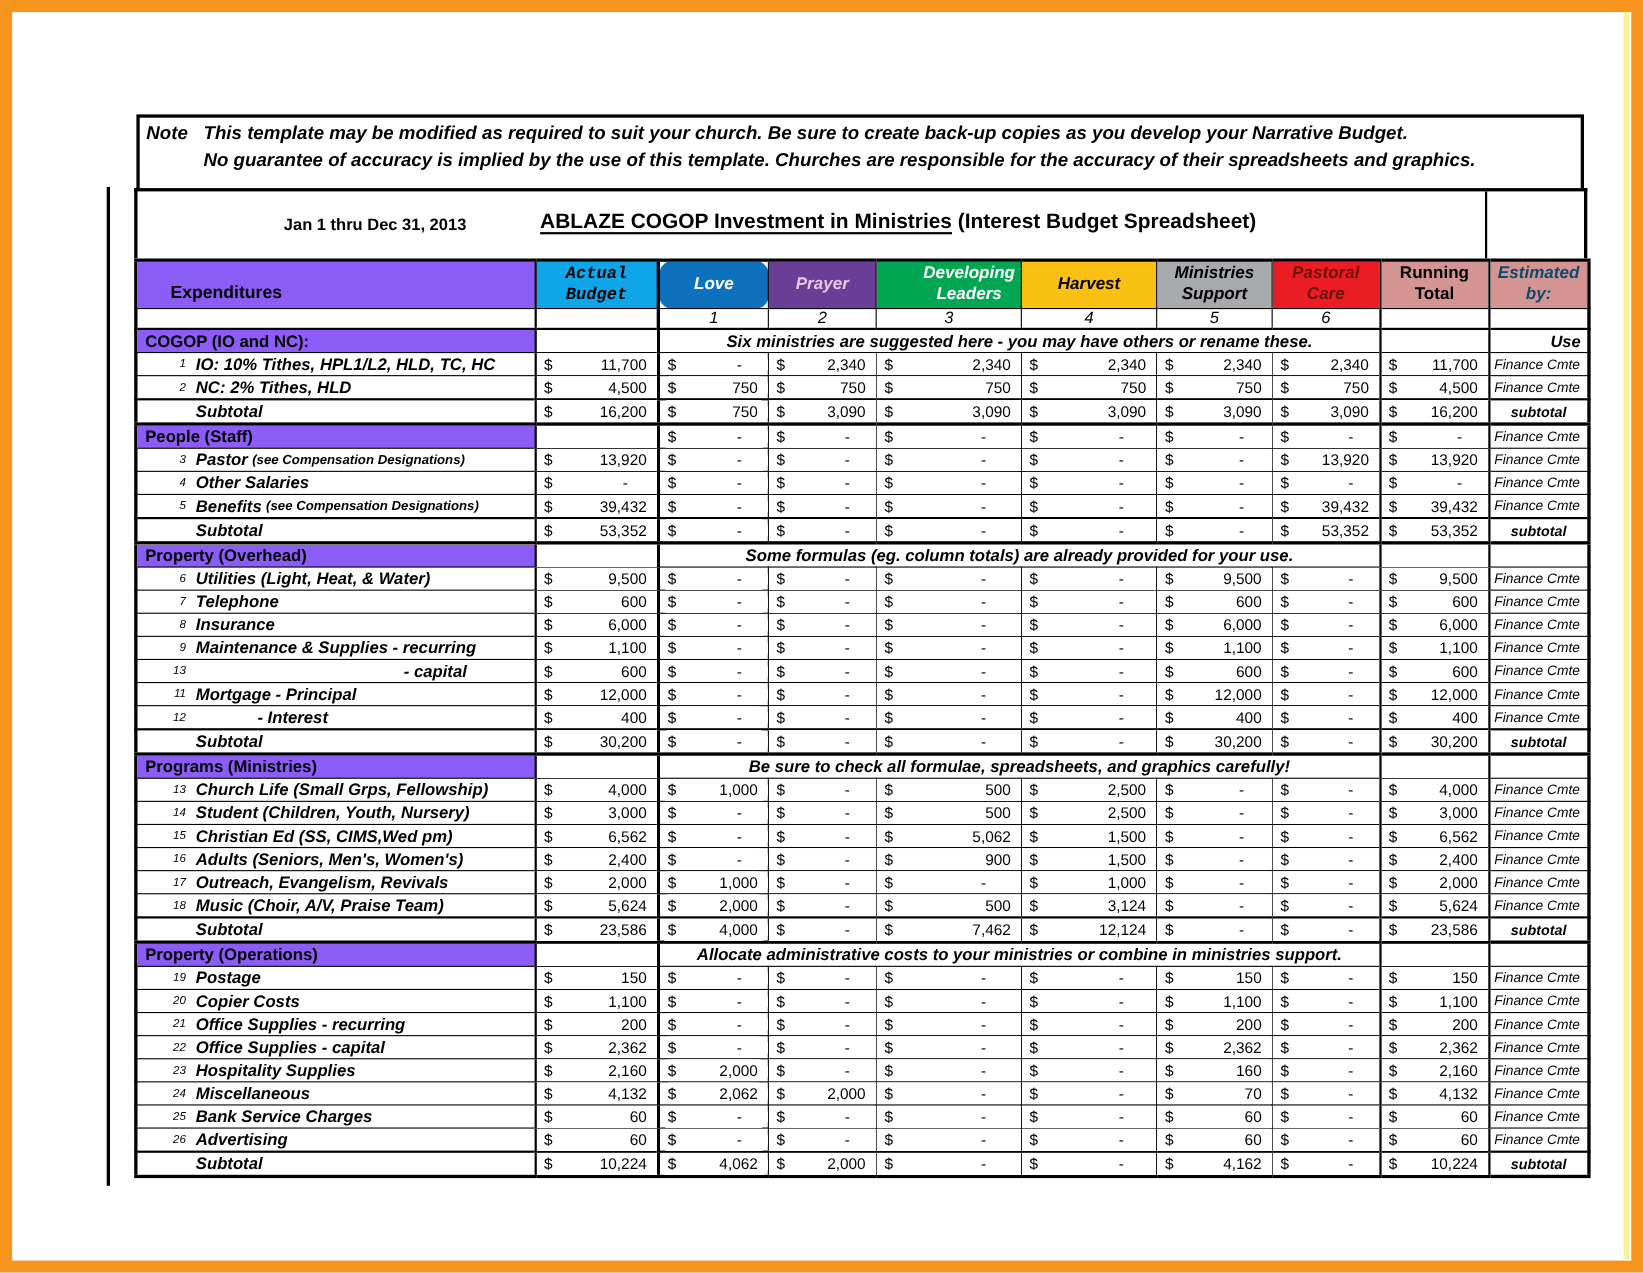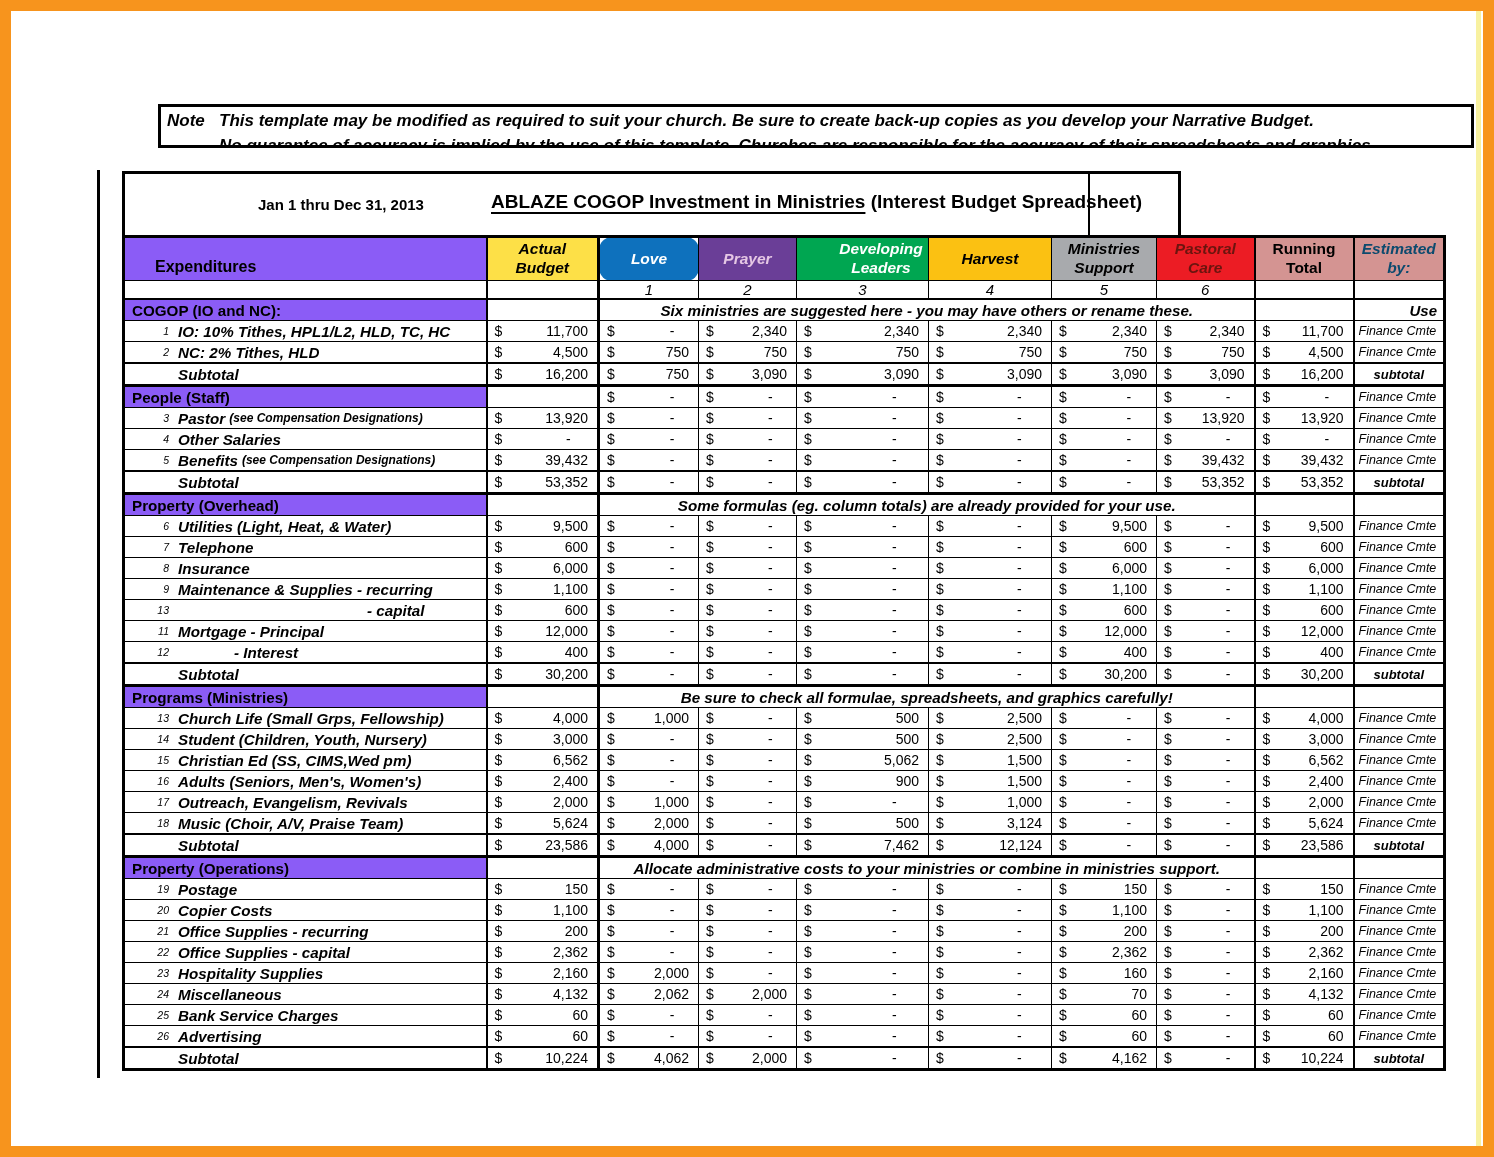--- a/index.html
+++ b/index.html
@@ -7,31 +7,31 @@
     width:1494px;height:1157px;position:relative;background:#ffffff;
     font-family:"Liberation Sans",sans-serif;color:#000;
     overflow:hidden;
   }
   .frame{position:absolute;inset:0;border:11px solid #f7941d;box-sizing:border-box;pointer-events:none;}
   .yellow-line{position:absolute;top:11px;bottom:11px;left:1476px;width:5px;background:#f8f1a0;}
   .margin-line{position:absolute;left:97px;top:170px;width:3px;height:908px;background:#000;}
 
   
   .note-box{
-    position:absolute;left:124px;top:104px;width:1316px;height:44px;
+    position:absolute;left:124px;top:104px;width:1316px;height:70px;
     border:3px solid #000;box-sizing:border-box;
     font-weight:bold;font-style:italic;font-size:17px;line-height:25px;
-    padding:1px 6px 12px 6px;white-space:nowrap;overflow:hidden;margin-left:34px;
+    padding:1px 6px 12px 6px;white-space:nowrap;overflow:hidden;
   }
   .note-box .note-label{display:inline-block;min-width:52px;}
   .note-line2{padding-left:52px;}
 
   
   .title-block{
-    position:absolute;left:122px;top:171px;width:1059px;height:64px;
+    position:absolute;left:122px;top:171px;width:1321px;height:64px;
     border:3px solid #000;border-bottom:none;box-sizing:border-box;background:#fff;
   }
   .title-date{position:absolute;left:133px;top:22px;font-weight:bold;font-size:15px;}
   .title-main{position:absolute;left:366px;top:17px;font-weight:bold;font-size:19px;white-space:nowrap;}
   .title-main .u{text-decoration:underline;text-decoration-thickness:2px;text-underline-offset:4px;}
   .title-divider{position:absolute;right:88px;top:0;bottom:0;width:2.5px;background:#000;}
 
   
   table.budget{
     position:absolute;left:122px;top:235px;width:1321px;
@@ -105,21 +105,21 @@
     <col style="width:132px">
       <col style="width:123px">
       <col style="width:105px">
       <col style="width:98px">
     <col style="width:99px">
       <col style="width:91px">
   </colgroup>
   <tbody id="grid">
       <tr class="hdr">
         <td class="hdr-exp pinkbg">Expenditures</td>
-        <td class="hdr-col cL1" style="background: #fde047; color: rgb(0, 0, 0);">Actual<br>Budget</td>
+        <td class="hdr-col cL1" style="background: #0ea5e9; color: rgb(0, 0, 0); font-family: Liberation Mono, monospace;">Actual<br>Budget</td>
         <td class="hdr-col cL2" style="background: rgb(14, 113, 189); color: rgb(255, 255, 255);">Love</td>
         <td class="hdr-col cL3" style="background: rgb(106, 62, 151); color: rgb(229, 199, 228);">Prayer</td>
         <td class="hdr-col cL4" style="background: rgb(0, 166, 81); color: rgb(255, 255, 255); padding-left: 37px;">Developing<br>Leaders</td>
         <td class="hdr-col cL5" style="background: rgb(251, 193, 18); color: rgb(0, 0, 0);">Harvest</td>
         <td class="hdr-col cL6" style="background: rgb(168, 170, 173); color: rgb(0, 0, 0);">Ministries<br>Support</td>
         <td class="hdr-col cL7" style="background: rgb(236, 28, 36); color: rgb(107, 21, 15);">Pastoral<br>Care</td>
         <td class="hdr-col cL8 upright" style="background: rgb(212, 148, 146); color: rgb(0, 0, 0);">Running<br>Total</td>
         <td class="hdr-col cL9" style="background: rgb(212, 148, 146); color: #0c4a6e;">Estimated<br>by:</td>
       </tr>
       <tr class="nums">

